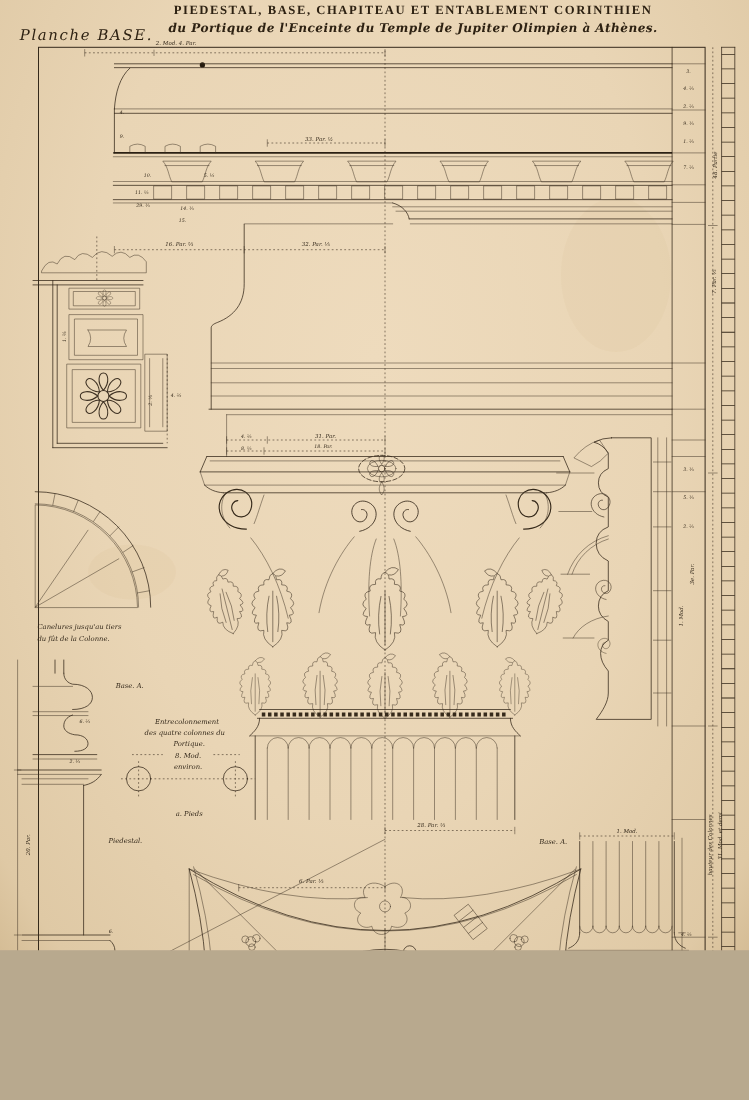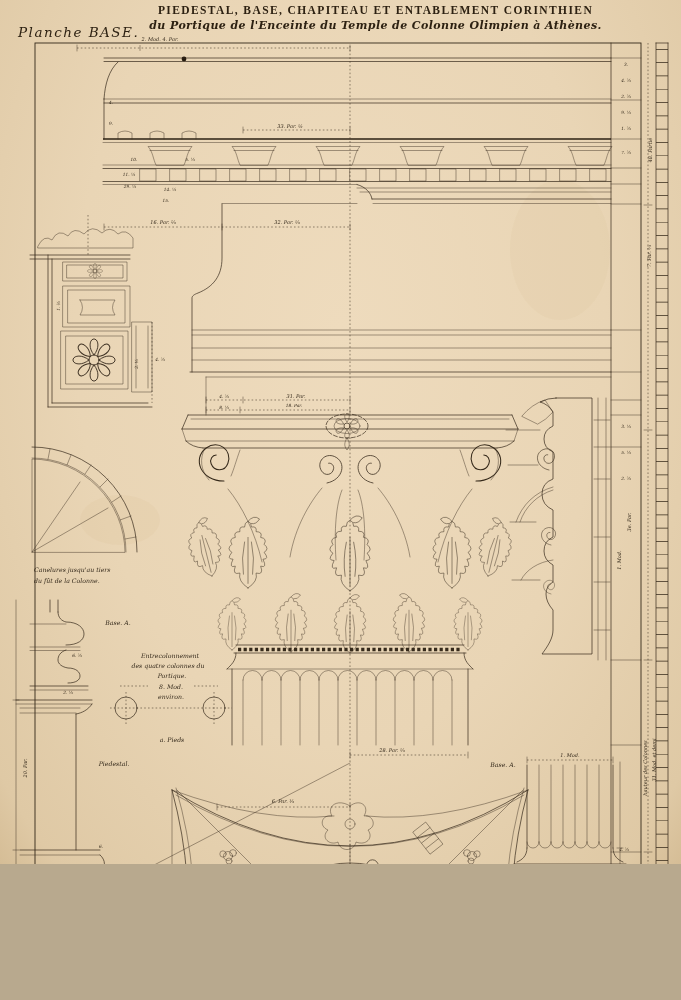--- a/index.html
+++ b/index.html
@@ -24,21 +24,21 @@
   .t5{font-size:5px;}
   .t4{font-size:4.3px;}
   .ts{text-anchor:start;}
   .halo{fill:#e9d5b5;opacity:.85;}
 </style>
 </head>
 <body>
 
 <div id="plate">
   <div class="hdr" id="title">PIEDESTAL, BASE, CHAPITEAU ET ENTABLEMENT CORINTHIEN</div>
-  <div class="hdr" id="subtitle">du Portique de l'Enceinte du Temple de Colonne Olimpien à Athènes.</div>
+  <div class="hdr" id="subtitle">du Portique de l'Enceinte du Temple de Jupiter Olimpien à Athènes.</div>
   <div id="planche">Planche BASE.</div>
 
   <svg width="681" height="1000" viewBox="0 0 681 1000">
     <defs>
       <pattern id="h1" patternUnits="userSpaceOnUse" width="4" height="4">
         <path d="M-1,1 l2,-2 M0,4 l4,-4 M3,5 l2,-2" stroke="#4d3e2a" stroke-width=".5"></path>
       </pattern>
       <pattern id="h2" patternUnits="userSpaceOnUse" width="3.4" height="3.4">
         <path d="M0,3.4 L3.4,0 M0,0 L3.4,3.4" stroke="#463826" stroke-width=".4"></path>
       </pattern>

